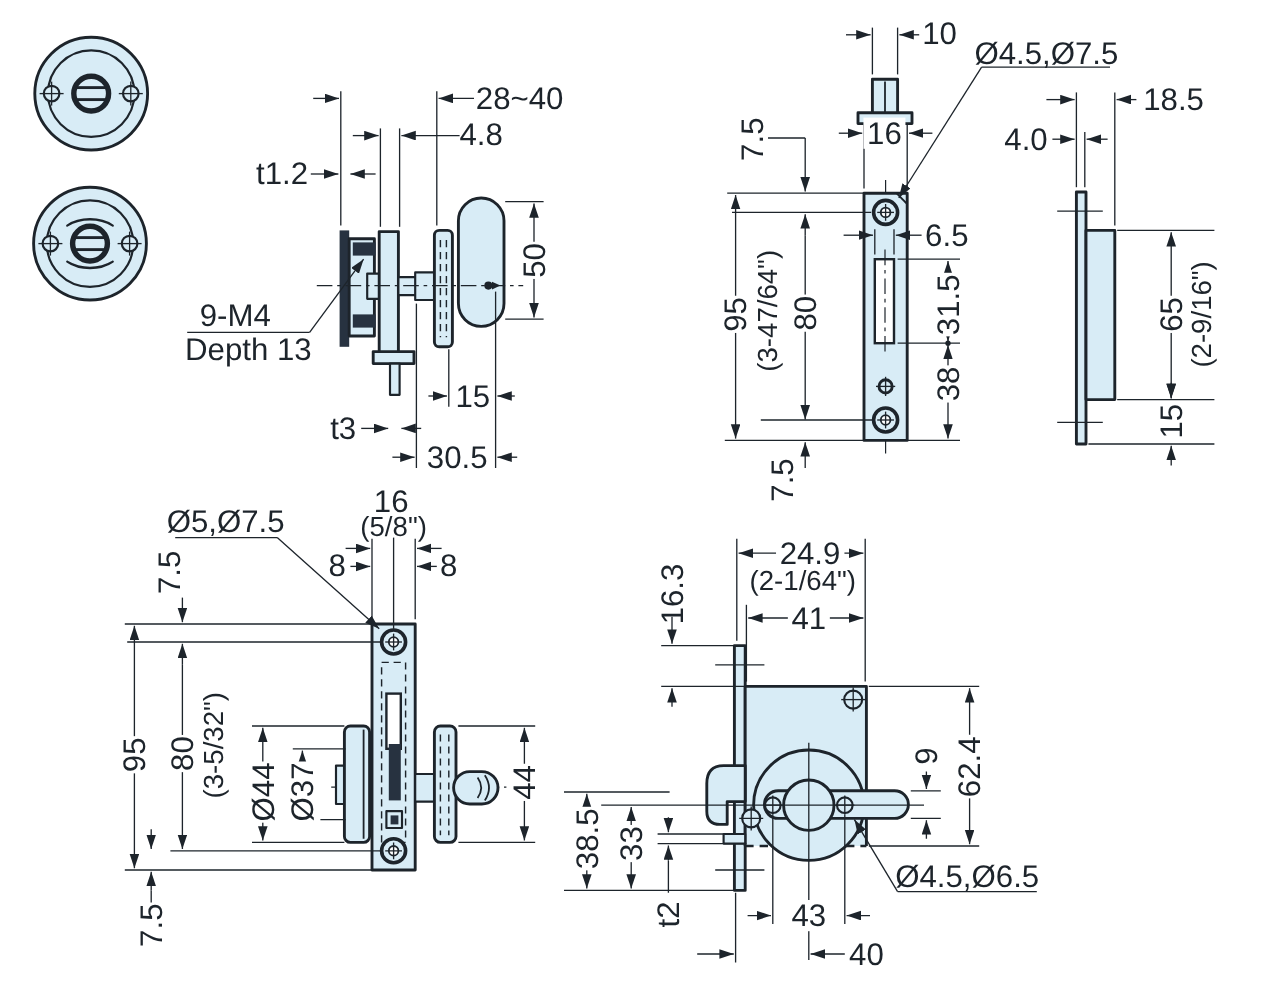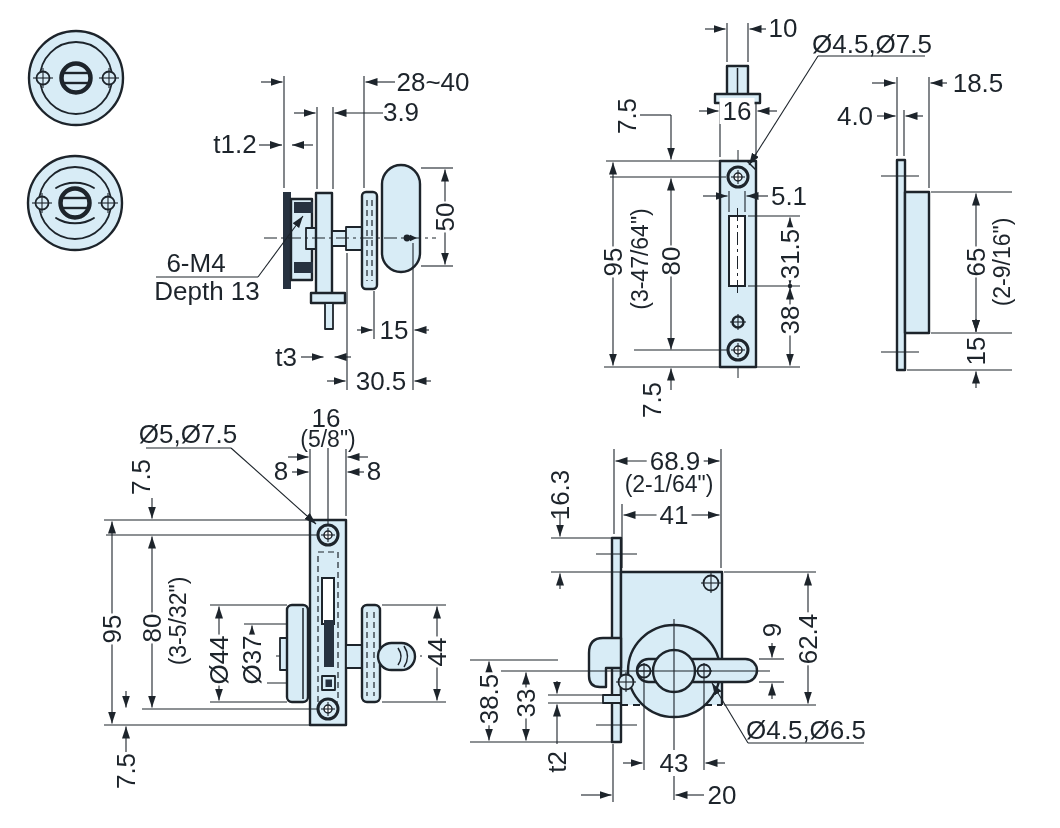--- a/index.html
+++ b/index.html
@@ -334,37 +334,37 @@
     <line class="ln" x1="725" y1="763" x2="705.5" y2="763" marker-end="url(#ah)"></line>
     <line class="ln" x1="613" y1="744" x2="613" y2="802"></line>
     <line class="ln" x1="581" y1="795" x2="611.5" y2="795" marker-end="url(#ah)"></line>
     <line class="ln" x1="704" y1="795" x2="675.5" y2="795" marker-end="url(#ah)"></line>
     <line class="ln" x1="748" y1="743" x2="864" y2="743"></line>
     <line class="ln" x1="748" y1="743" x2="712" y2="683" marker-end="url(#ah)"></line>
   </g>
 </svg>
 
   <div class="lbl" style="left:433px;top:82px">28~40</div>
-  <div class="lbl" style="left:401px;top:112px">3.9</div>
+  <div class="lbl" style="left:401px;top:112px">4.8</div>
   <div class="lbl" style="left:235px;top:144px">t1.2</div>
   <div class="lbl v bg" style="left:445px;top:217px">50</div>
-  <div class="lbl" style="left:196px;top:263px">6-M4</div>
+  <div class="lbl" style="left:196px;top:263px">9-M4</div>
   <div class="lbl" style="left:207px;top:291px">Depth 13</div>
   <div class="lbl" style="left:394px;top:330px">15</div>
   <div class="lbl" style="left:286px;top:357px">t3</div>
   <div class="lbl" style="left:381px;top:381px">30.5</div>
 
   <div class="lbl" style="left:783px;top:28px">10</div>
   <div class="lbl" style="left:872px;top:44px">Ø4.5,Ø7.5</div>
   <div class="lbl v" style="left:627px;top:116px">7.5</div>
   <div class="lbl bg" style="left:737px;top:111px">16</div>
   <div class="lbl v bg" style="left:613px;top:262px">95</div>
   <div class="lbl v small" style="left:640px;top:259px">(3-47/64")</div>
   <div class="lbl v bg" style="left:671px;top:261px">80</div>
-  <div class="lbl" style="left:789px;top:196px">5.1</div>
+  <div class="lbl" style="left:789px;top:196px">6.5</div>
   <div class="lbl v bg" style="left:790px;top:254px">31.5</div>
   <div class="lbl v bg" style="left:790px;top:320px">38</div>
   <div class="lbl v" style="left:652px;top:400px">7.5</div>
 
   <div class="lbl" style="left:855px;top:116px">4.0</div>
   <div class="lbl" style="left:978px;top:83px">18.5</div>
   <div class="lbl v bg" style="left:976px;top:262px">65</div>
   <div class="lbl v small" style="left:1002px;top:262px">(2-9/16")</div>
   <div class="lbl v bg" style="left:976px;top:351px">15</div>
 
@@ -375,26 +375,26 @@
   <div class="lbl" style="left:374px;top:471px">8</div>
   <div class="lbl v" style="left:141px;top:477px">7.5</div>
   <div class="lbl v bg" style="left:112px;top:629px">95</div>
   <div class="lbl v bg" style="left:152px;top:628px">80</div>
   <div class="lbl v small" style="left:178px;top:621px">(3-5/32")</div>
   <div class="lbl v bg" style="left:219px;top:660px">Ø44</div>
   <div class="lbl v bg" style="left:252px;top:660px">Ø37</div>
   <div class="lbl v bg" style="left:437px;top:652px">44</div>
   <div class="lbl v" style="left:126px;top:771px">7.5</div>
 
-  <div class="lbl bg" style="left:675px;top:461px">68.9</div>
+  <div class="lbl bg" style="left:675px;top:461px">24.9</div>
   <div class="lbl small bg" style="left:669px;top:484px">(2-1/64")</div>
   <div class="lbl v" style="left:560px;top:495px">16.3</div>
   <div class="lbl bg" style="left:674px;top:515px">41</div>
   <div class="lbl v" style="left:772px;top:630px">9</div>
   <div class="lbl v bg" style="left:808px;top:639px">62.4</div>
   <div class="lbl v bg" style="left:489px;top:699px">38.5</div>
   <div class="lbl v bg" style="left:526px;top:703px">33</div>
   <div class="lbl v" style="left:557px;top:762px">t2</div>
   <div class="lbl bg" style="left:674px;top:763px">43</div>
-  <div class="lbl" style="left:722px;top:795px">20</div>
+  <div class="lbl" style="left:722px;top:795px">40</div>
   <div class="lbl" style="left:806px;top:730px">Ø4.5,Ø6.5</div>
 
 </div>
 
 </body></html>

